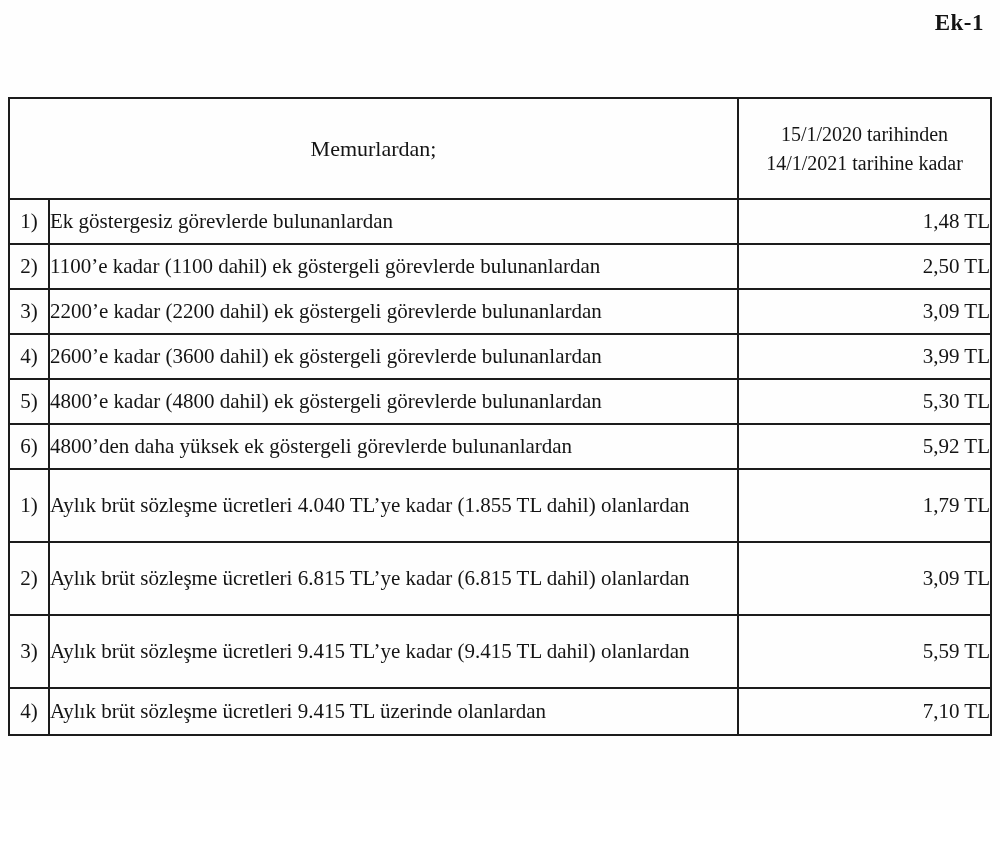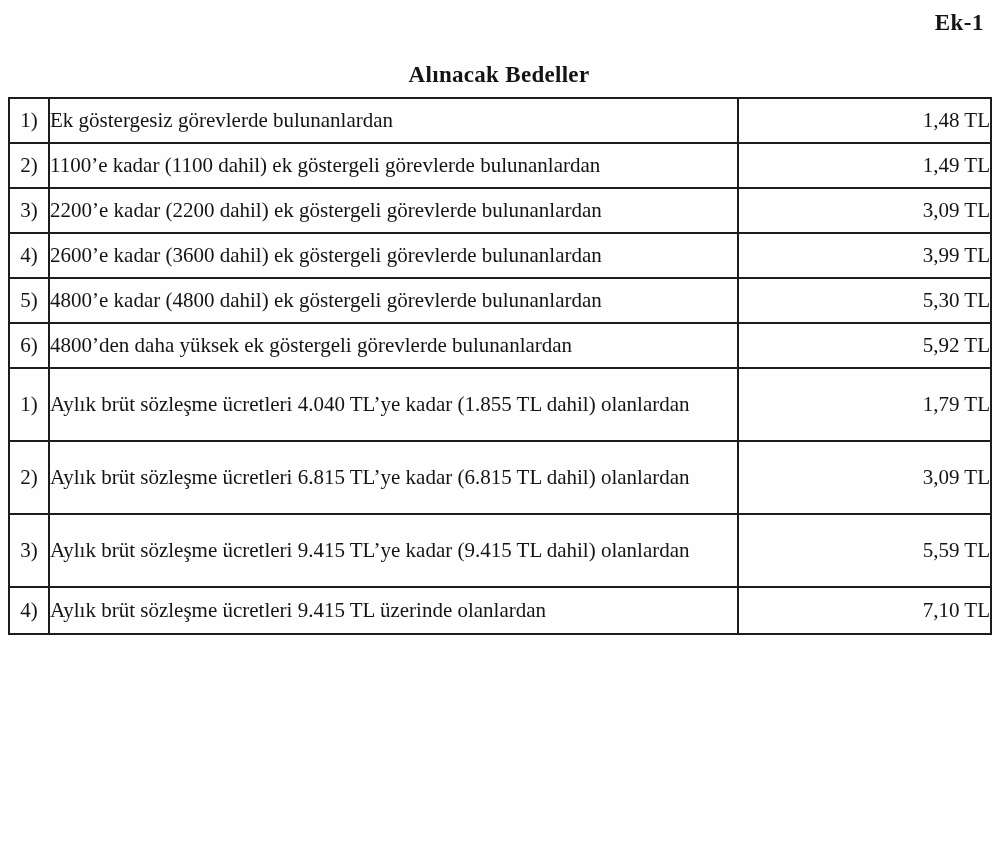--- a/index.html
+++ b/index.html
@@ -83,40 +83,45 @@
     font-size: 21px;
   }
 </style>
 </head>
 <body>
 
 <div class="page">
 
   <div class="corner-label">Ek-1</div>
 
-  <div class="doc-title">Alınacak Bedeller</div>
 
   <table class="fees">
     <colgroup>
       <col class="c-no">
       <col class="c-desc">
       <col class="c-value">
     </colgroup>
     <tbody>
 
+      <tr class="r-header">
+        <td colspan="2" class="cell-section-header">Memurlardan;</td>
+        <td class="cell-period">
+          <div class="period-inner">15/1/2020 tarihinden 14/1/2021 tarihine kadar</div>
+        </td>
+      </tr>
 
       <tr class="r-s1">
         <td class="cell-no">1)</td>
         <td class="cell-desc">Ek göstergesiz görevlerde bulunanlardan</td>
         <td class="cell-value">1,48 TL</td>
       </tr>
       <tr class="r-s1">
         <td class="cell-no">2)</td>
         <td class="cell-desc">1100’e kadar (1100 dahil) ek göstergeli görevlerde bulunanlardan</td>
-        <td class="cell-value">1,49 TL</td>
+        <td class="cell-value">2,50 TL</td>
       </tr>
       <tr class="r-s1">
         <td class="cell-no">3)</td>
         <td class="cell-desc">2200’e kadar (2200 dahil) ek göstergeli görevlerde bulunanlardan</td>
         <td class="cell-value">3,09 TL</td>
       </tr>
       <tr class="r-s1">
         <td class="cell-no">4)</td>
         <td class="cell-desc">2600’e kadar (3600 dahil) ek göstergeli görevlerde bulunanlardan</td>
         <td class="cell-value">3,99 TL</td>

